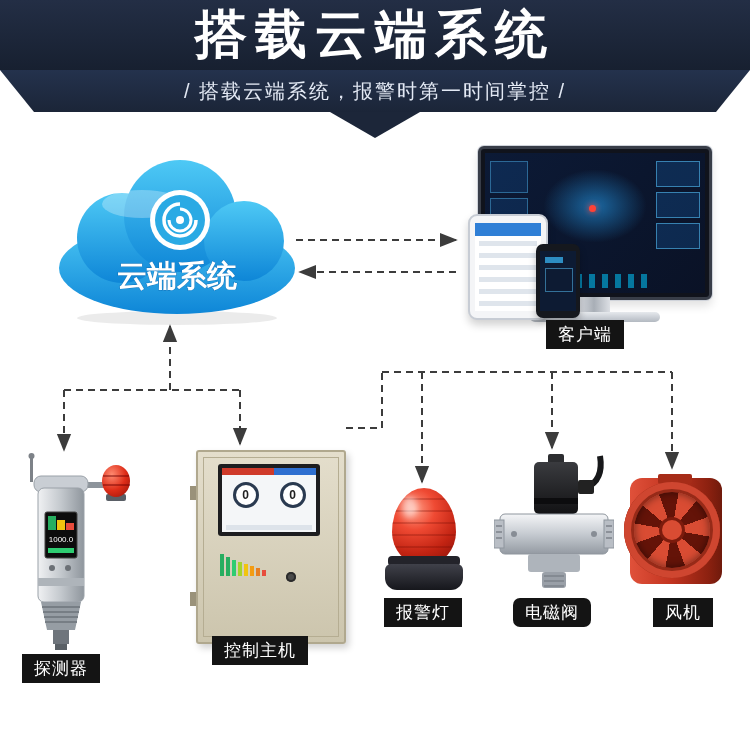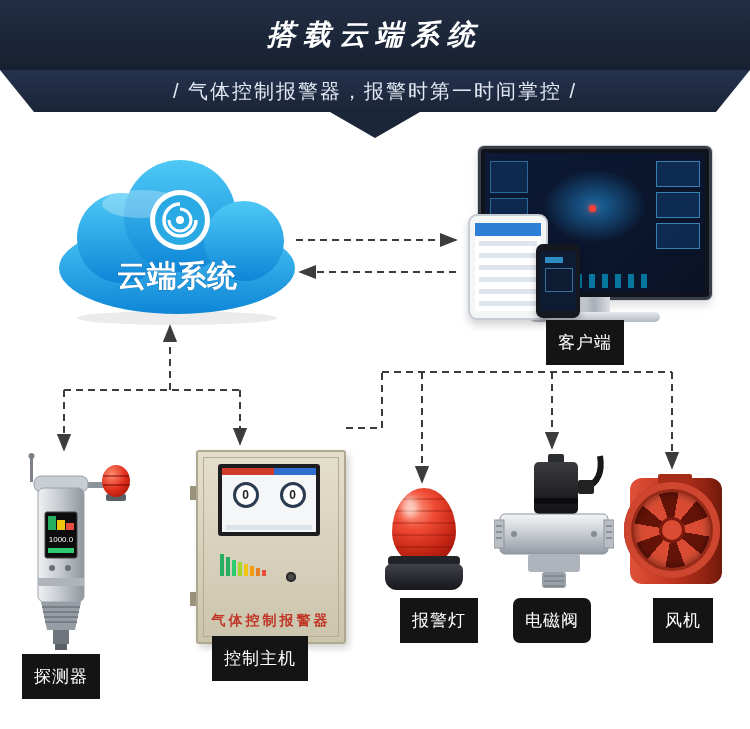--- a/index.html
+++ b/index.html
@@ -8,21 +8,21 @@
     background:#ffffff;
     font-family:"Liberation Sans","DejaVu Sans",sans-serif;
   }
 
   
   .header-top {
     position:absolute; left:0; top:0; width:750px; height:70px; z-index:3;
     background:linear-gradient(180deg,#232e45,#172030);
     display:flex; align-items:center; justify-content:center;
   }
-  .header-title { color:#fff; font-size:28px; font-weight:bold; letter-spacing:8px;font-style:italic; }
+  .header-title { color:#fff; font-size:52px; font-weight:bold; letter-spacing:8px; }
   .header-band {
     position:absolute; left:0; top:70px; width:750px; height:42px; z-index:3;
     background:linear-gradient(180deg,#24324d,#1b2538);
     clip-path:polygon(0 0,750px 0,716px 42px,34px 42px);
     display:flex; align-items:center; justify-content:center;
   }
   .header-subtitle { color:#e3e9f4; font-size:20px; letter-spacing:2px; }
   .header-chevron {
     position:absolute; top:112px; left:330px; width:0; height:0; z-index:3;
     border-left:45px solid transparent; border-right:45px solid transparent;
@@ -68,26 +68,26 @@
     position:absolute; left:536px; top:244px; width:44px; height:74px; z-index:5;
     background:#15181e; border-radius:7px; box-shadow:0 4px 7px rgba(0,0,0,.25);
   }
   .phone-screen { position:absolute; left:4px; top:7px; right:4px; bottom:7px; background:#0d1b33; }
   .ph-bit { position:absolute; left:5px; top:6px; width:18px; height:6px; background:rgba(60,190,255,.7); }
   .ph-bit2 { position:absolute; left:5px; top:17px; width:26px; height:22px; border:1px solid rgba(90,200,255,.5); }
 
   
   .tag {
     position:absolute; z-index:6; background:#141414; color:#ffffff;
-    font-size:17px; line-height:1; padding:14px 12px; letter-spacing:1px; white-space:nowrap;
+    font-size:17px; line-height:1; padding:6px 12px; letter-spacing:1px; white-space:nowrap;
   }
   .tag-client    { left:546px; top:320px; }
   .tag-detector  { left:22px;  top:654px; }
   .tag-controller{ left:212px; top:636px; }
-  .tag-alarm     { left:384px; top:598px;margin-left:16px; }
+  .tag-alarm     { left:384px; top:598px; }
   .tag-valve     { left:513px; top:598px;border-radius:7px; }
   .tag-fan       { left:653px; top:598px; }
 
   
   .detector { position:absolute; left:8px; top:452px; width:132px; height:200px; z-index:2; }
 
   
   .host {
     position:absolute; left:196px; top:450px; width:150px; height:194px; z-index:2;
     background:linear-gradient(180deg,#e4decc,#ccc5ad);
@@ -141,21 +141,21 @@
   .fan-hub { position:absolute; left:38px; top:46px; width:20px; height:20px; border-radius:50%;
     background:#d94c33; box-shadow:0 0 0 3px #7c1b0d; }
 </style>
 </head>
 <body>
 
 <div class="header-top">
   <div class="header-title">搭载云端系统</div>
 </div>
 <div class="header-band">
-  <div class="header-subtitle">/ 气体控制报警器，报警时第一时间掌控 /</div>
+  <div class="header-subtitle">/ 搭载云端系统，报警时第一时间掌控 /</div>
 </div>
 <div class="header-chevron"></div>
 
 <svg class="net" width="750" height="729" viewBox="0 0 750 729">
   <defs>
     <marker id="arr" viewBox="0 0 10 8" refX="9" refY="4" markerWidth="9" markerHeight="8" orient="auto">
       <path d="M0 0 L10 4 L0 8 Z" fill="#3c3c3c"></path>
     </marker>
   </defs>
   <g stroke="#3c3c3c" stroke-width="2" fill="none" stroke-dasharray="7 5">
@@ -294,21 +294,20 @@
     <i style="height:22px;background:#27ae60"></i>
       <i style="height:19px;background:#27ae60"></i>
     <i style="height:16px;background:#2ecc71"></i>
       <i style="height:14px;background:#a3d42c"></i>
     <i style="height:12px;background:#f1c40f"></i>
       <i style="height:10px;background:#f39c12"></i>
     <i style="height:8px;background:#e67e22"></i>
       <i style="height:6px;background:#e74c3c"></i>
   </div>
   <div class="host-lock"></div>
-  <div class="host-title">气体控制报警器</div>
 </div>
 
 <div class="alarm">
   <div class="alarm-dome"></div>
   <div class="alarm-collar"></div>
   <div class="alarm-base"></div>
 </div>
 
 <svg class="valve" viewBox="0 0 120 138">
   <defs>

